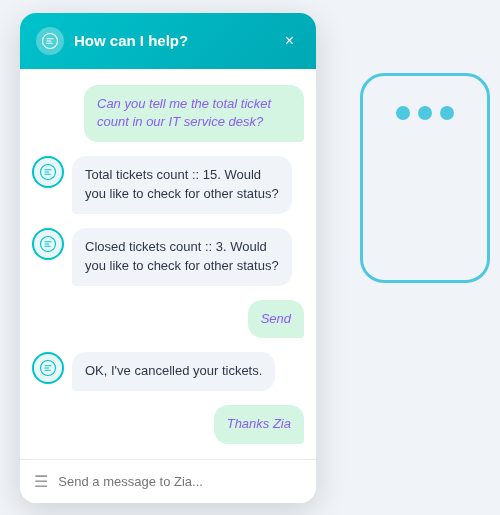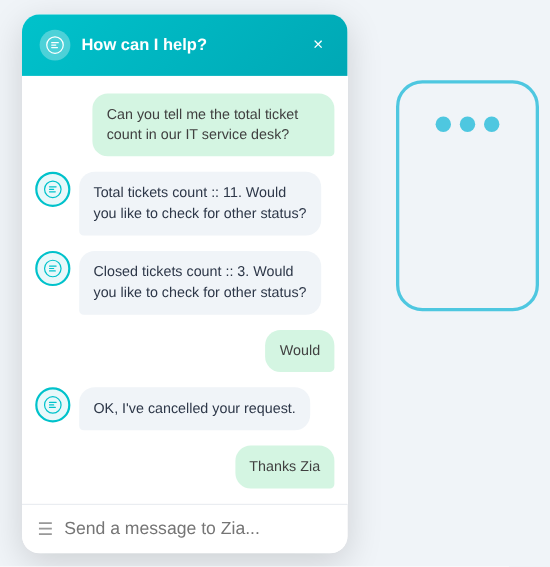--- a/index.html
+++ b/index.html
@@ -148,22 +148,23 @@
     .bubble {
       max-width: 220px;
       padding: 10px 13px;
       border-radius: 14px;
       font-size: 13px;
       line-height: 1.45;
     }
 
     .bubble.user-bubble {
       background: #d4f5e2;
-      color: #404040;
+      color: #8b5cf6;
       border-bottom-right-radius: 4px;
+      font-style: italic;
     }
 
     .bubble.bot-bubble {
       background: #f0f4f8;
       color: #2d3748;
       border-bottom-left-radius: 4px;
     }
 
     
     .chat-input-area {
@@ -179,21 +180,21 @@
     .menu-icon {
       color: #999;
       font-size: 16px;
       cursor: pointer;
     }
 
     .chat-input {
       flex: 1;
       border: none;
       outline: none;
-      font-size: 16px;
+      font-size: 13px;
       color: #999;
       background: transparent;
     }
   </style>
 </head>
 <body>
 
 <div class="scene">
 
   <div class="backdrop">
@@ -223,46 +224,46 @@
         <div class="bubble user-bubble">Can you tell me the total ticket count in our IT service desk?</div>
       </div>
 
       <div class="message-row bot">
         <div class="bot-avatar">
           <svg viewBox="0 0 24 24" fill="none">
             <circle cx="12" cy="12" r="10" stroke="#00c2cb" stroke-width="1.5"></circle>
             <path d="M8 9h8M8 12h5M8 15h7" stroke="#00c2cb" stroke-width="1.5" stroke-linecap="round"></path>
           </svg>
         </div>
-        <div class="bubble bot-bubble">Total tickets count :: 11. Would you like to check for other status?</div>
+        <div class="bubble bot-bubble">Total tickets count :: 15. Would you like to check for other status?</div>
       </div>
 
 
       <div class="message-row bot">
         <div class="bot-avatar">
           <svg viewBox="0 0 24 24" fill="none">
             <circle cx="12" cy="12" r="10" stroke="#00c2cb" stroke-width="1.5"></circle>
             <path d="M8 9h8M8 12h5M8 15h7" stroke="#00c2cb" stroke-width="1.5" stroke-linecap="round"></path>
           </svg>
         </div>
         <div class="bubble bot-bubble">Closed tickets count :: 3. Would you like to check for other status?</div>
       </div>
 
       <div class="message-row user">
-        <div class="bubble user-bubble">Would</div>
+        <div class="bubble user-bubble">Send</div>
       </div>
 
       <div class="message-row bot">
         <div class="bot-avatar">
           <svg viewBox="0 0 24 24" fill="none">
             <circle cx="12" cy="12" r="10" stroke="#00c2cb" stroke-width="1.5"></circle>
             <path d="M8 9h8M8 12h5M8 15h7" stroke="#00c2cb" stroke-width="1.5" stroke-linecap="round"></path>
           </svg>
         </div>
-        <div class="bubble bot-bubble">OK, I've cancelled your request.</div>
+        <div class="bubble bot-bubble">OK, I've cancelled your tickets.</div>
       </div>
 
       <div class="message-row user">
         <div class="bubble user-bubble">Thanks Zia</div>
       </div>
 
     </div>
 
     <div class="chat-input-area">
       <span class="menu-icon">☰</span>

